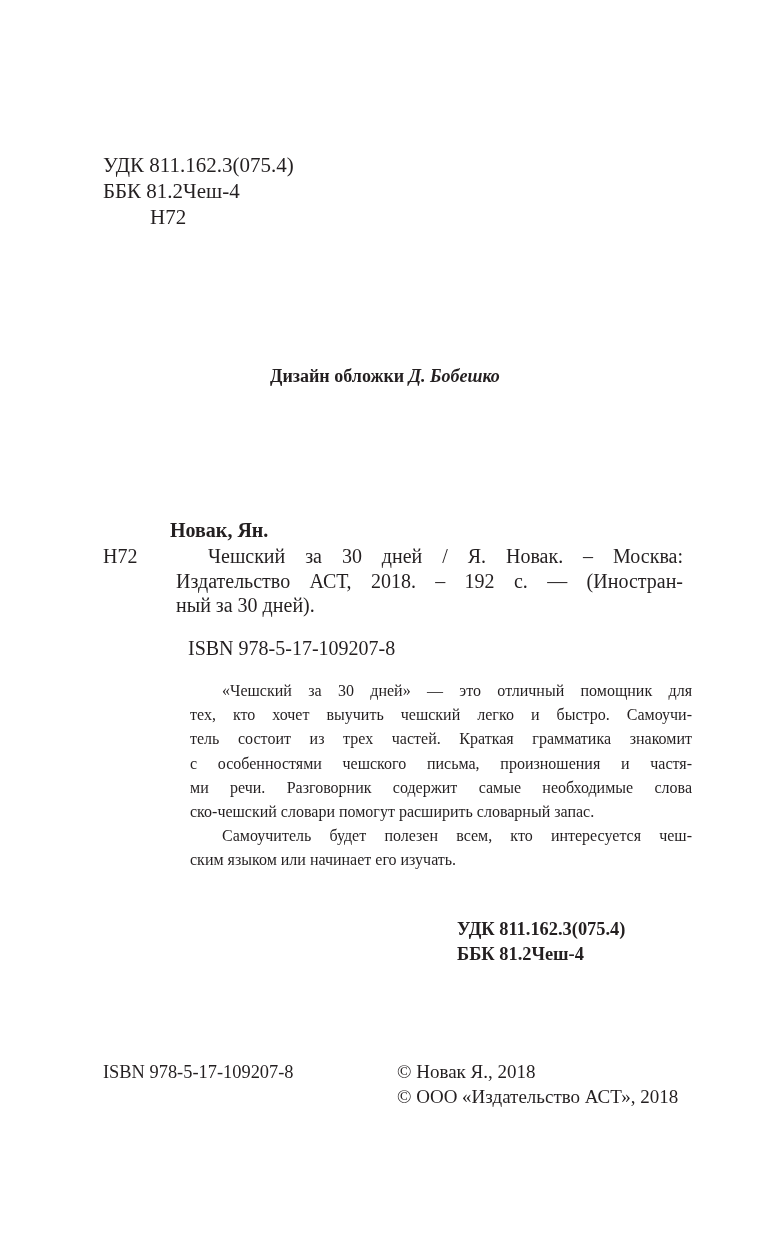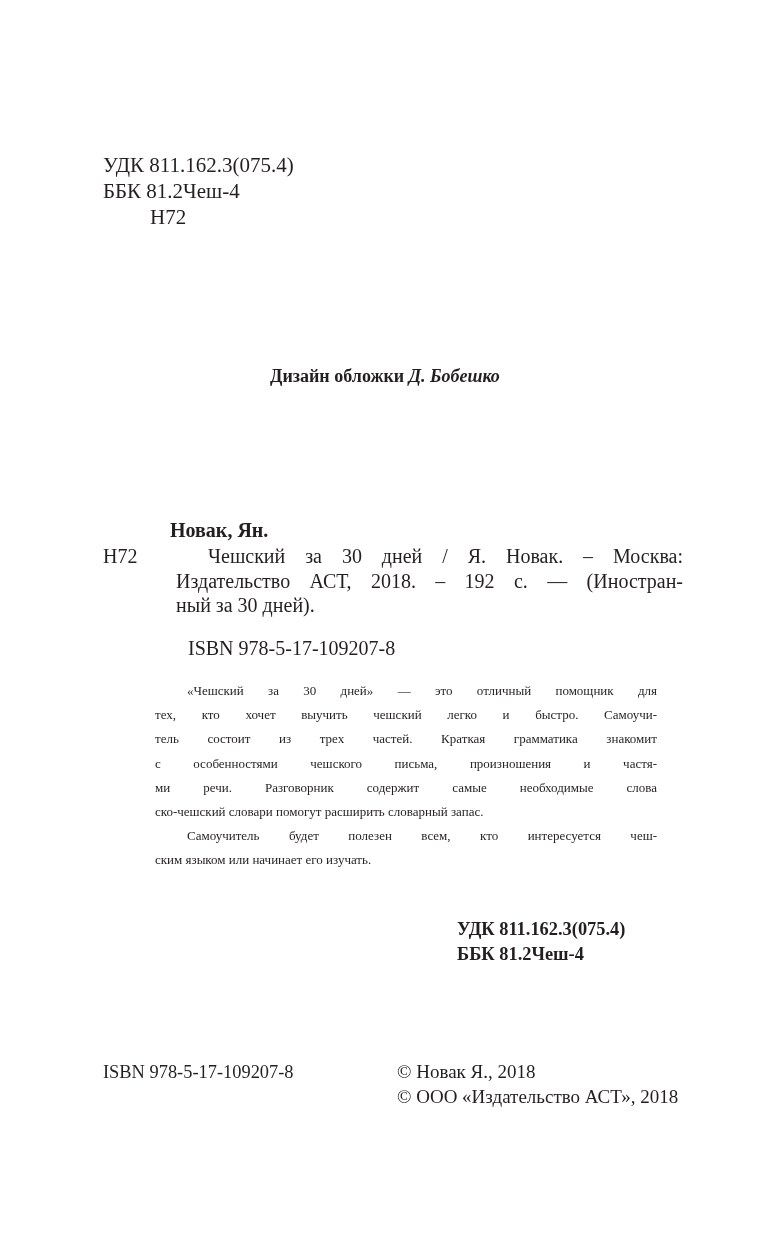--- a/index.html
+++ b/index.html
@@ -4,21 +4,21 @@
   <style>
     html, body { margin: 0; padding: 0; background: #ffffff; }
     body {
       width: 768px; height: 1241px; position: relative; overflow: hidden;
       font-family: "Liberation Serif", "DejaVu Serif", serif;
       color: #231f20;
     }
     .abs { position: absolute; white-space: nowrap; }
     .f21 { font-size: 21px; line-height: 26px; }
     .f20 { font-size: 20px; line-height: 24.7px; }
-    .f17 { font-size: 13px; line-height: 24.2px; }
+    .f17 { font-size: 16px; line-height: 24.2px; margin-left: 35px; }
     .bold { font-weight: bold; }
     .ital { font-style: italic; }
 
     #codes-top { left: 103px; top: 152px; }
     #codes-top .l3 { padding-left: 47px; }
 
     #cover-design { left: 270px; top: 366px; font-size: 18px; font-weight: bold; }
 
     #biblio { left: 103px; top: 518px; width: 560px; }
     #biblio .author { position: absolute; left: 67px; top: 0; }

